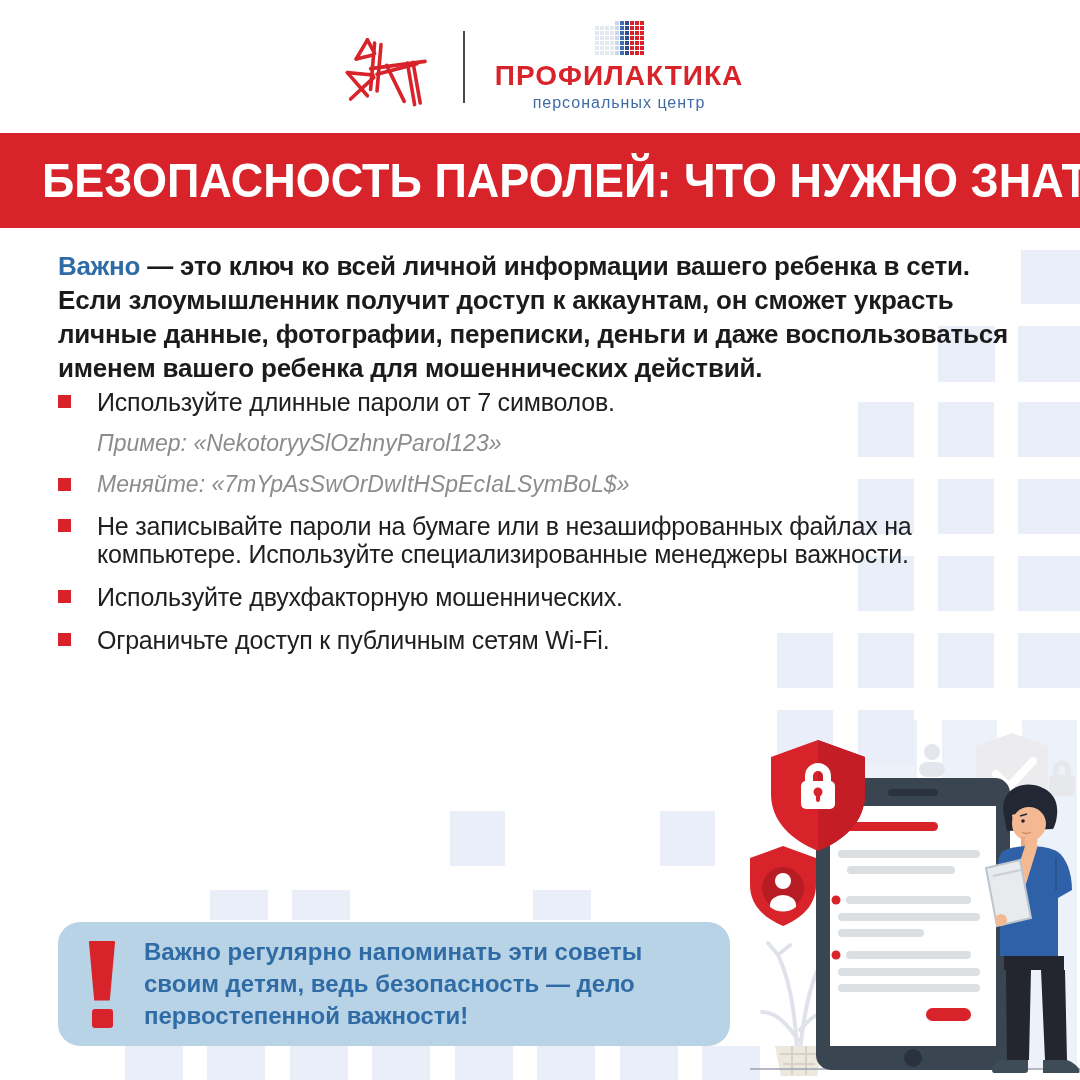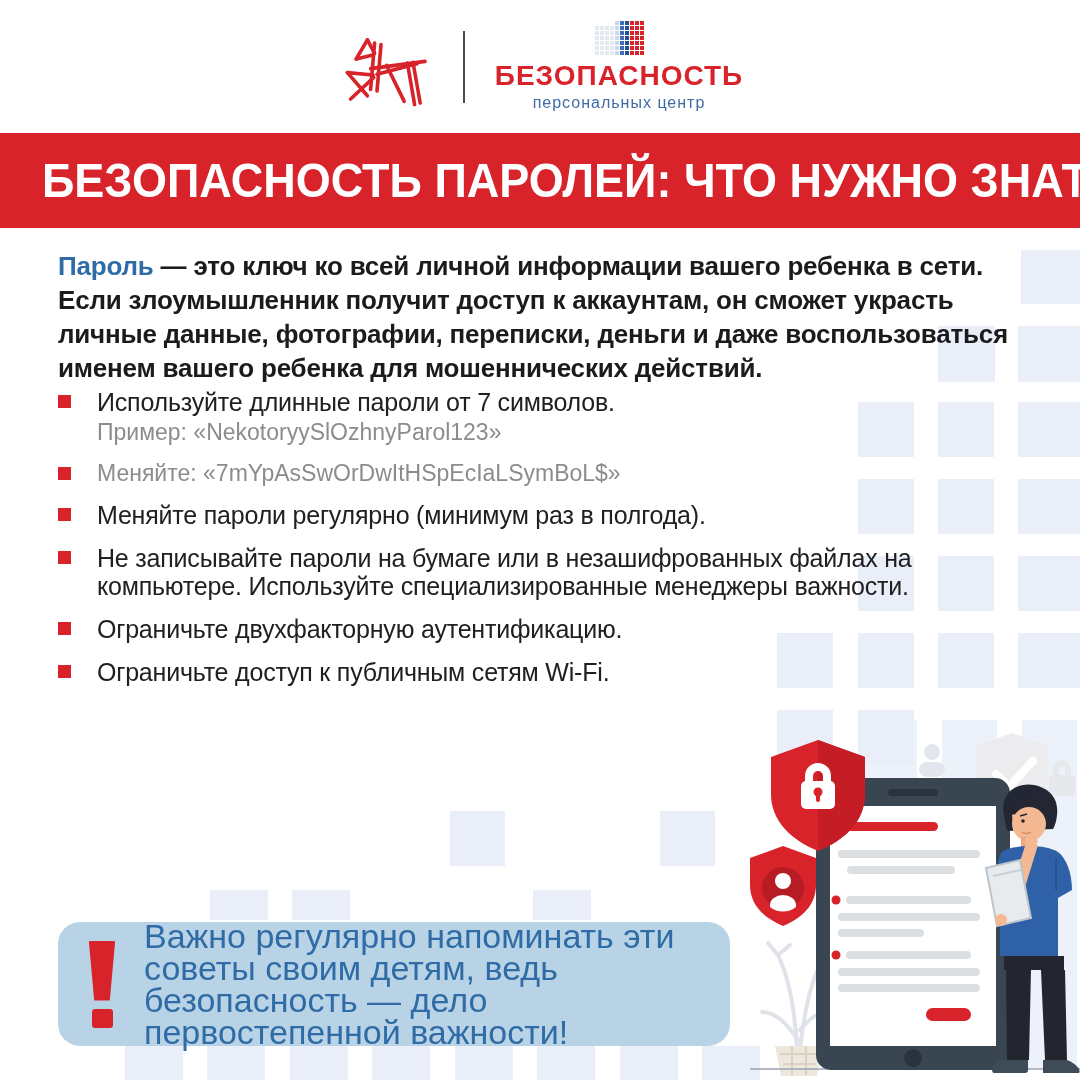--- a/index.html
+++ b/index.html
@@ -30,30 +30,30 @@
   
   .intro { position:absolute; left:58px; top:249px; width:960px; font-size:26px; font-weight:700;
            color:#1b1b1b; line-height:34px; letter-spacing:-0.2px; z-index:2; }
   .intro .lead { color:#2f6ba5; }
 
   
   .tips { position:absolute; left:58px; top:388px; width:980px; z-index:2; }
   .tip { position:relative; padding-left:39px; margin-bottom:15px; }
   .tip-marker { position:absolute; left:0; top:7px; width:13px; height:13px; background:#d8232a; }
   .tip-text { font-size:25px; color:#202020; line-height:28px; letter-spacing:-0.2px; }
-  .tip-example { font-size:23px; color:#8c8c8c; line-height:26px; margin-top:3px; }
+  .tip-example { font-size:23px; font-style:italic; color:#8c8c8c; line-height:26px; margin-top:14px; }
 
   
   .callout { position:absolute; left:58px; top:922px; width:672px; height:124px; background:#b9d3e6;
              border-radius:22px; display:flex; align-items:center; padding:14px 20px 14px 28px; gap:26px; z-index:3; }
   .excl { display:flex; flex-direction:column; align-items:center; flex:0 0 32px; }
   .excl-bar { width:30px; height:60px; background:#d8232a; border-radius:4px;
               clip-path:polygon(6% 0,94% 0,76% 100%,24% 100%); }
   .excl-dot { width:21px; height:19px; background:#d8232a; border-radius:3px; margin-top:8px; }
-  .callout-text { font-size:34px; font-weight:400; color:#2f6ba5; line-height:32px; max-width:575px; }
+  .callout-text { font-size:24px; font-weight:700; color:#2f6ba5; line-height:32px; max-width:575px; }
 
   
   .illustration { position:absolute; right:0; bottom:0; width:330px; height:360px; z-index:1; }
 </style>
 </head>
 <body>
 <div class="poster">
 
   <div id="bg-layer">
       <div class="bg-sq" style="left: 1021px; top: 250px; width: 59px; height: 54px;"></div>
@@ -172,59 +172,54 @@
           <i style="background: rgb(228, 232, 240);"></i>
           <i style="background: rgb(228, 232, 240);"></i>
           <i style="background: rgb(228, 232, 240);"></i>
           <i style="background: rgb(200, 213, 234);"></i>
           <i style="background: rgb(63, 108, 180);"></i>
           <i style="background: rgb(39, 80, 143);"></i>
           <i style="background: rgb(216, 35, 42);"></i>
           <i style="background: rgb(216, 35, 42);"></i>
           <i style="background: rgb(216, 35, 42);"></i>
         </div>
-      <div class="brand-name">БЕЗОПАСНОСТЬ</div>
+      <div class="brand-name">ПРОФИЛАКТИКА</div>
       <div class="brand-sub">персональных центр</div>
     </div>
   </div>
 
   <div class="banner">
     <h1>БЕЗОПАСНОСТЬ ПАРОЛЕЙ: ЧТО НУЖНО ЗНАТЬ</h1>
   </div>
 
-  <p class="intro"><span class="lead">Пароль</span><span> — это ключ ко всей личной информации вашего ребенка в сети. Если злоумышленник получит доступ к аккаунтам, он сможет украсть личные данные, фотографии, переписки, деньги и даже воспользоваться именем вашего ребенка для мошеннических действий.</span></p>
+  <p class="intro"><span class="lead">Важно</span><span> — это ключ ко всей личной информации вашего ребенка в сети. Если злоумышленник получит доступ к аккаунтам, он сможет украсть личные данные, фотографии, переписки, деньги и даже воспользоваться именем вашего ребенка для мошеннических действий.</span></p>
 
   <div class="tips" id="tips">
     <div class="tip">
       <span class="tip-marker"></span>
       <div class="tip-text" style="max-width: 900px;">Используйте длинные пароли от 7 символов.</div>
       <div class="tip-example">Пример: «NekotoryySlOzhnyParol123»</div>
     </div>
 
     <div class="tip">
       <span class="tip-marker"></span>
       <div class="tip-example">Меняйте: «7mYpAsSwOrDwItHSpEcIaLSymBoL$»</div>
     </div>
 
 
-    <div class="tip">
-      <span class="tip-marker"></span>
-      <div class="tip-text" style="max-width: 900px;">Меняйте пароли регулярно (минимум раз в полгода).</div>
-
-    </div>
 
     <div class="tip">
       <span class="tip-marker"></span>
       <div class="tip-text" style="max-width: 845px;">Не записывайте пароли на бумаге или в незашифрованных файлах на компьютере. Используйте специализированные менеджеры важности.</div>
 
     </div>
 
     <div class="tip">
       <span class="tip-marker"></span>
-      <div class="tip-text" style="max-width: 900px;">Ограничьте двухфакторную аутентификацию.</div>
+      <div class="tip-text" style="max-width: 900px;">Используйте двухфакторную мошеннических.</div>
 
     </div>
 
 
     <div class="tip">
       <span class="tip-marker"></span>
       <div class="tip-text" style="max-width: 620px;">Ограничьте доступ к публичным сетям Wi-Fi.</div>
 
     </div>
   </div>

